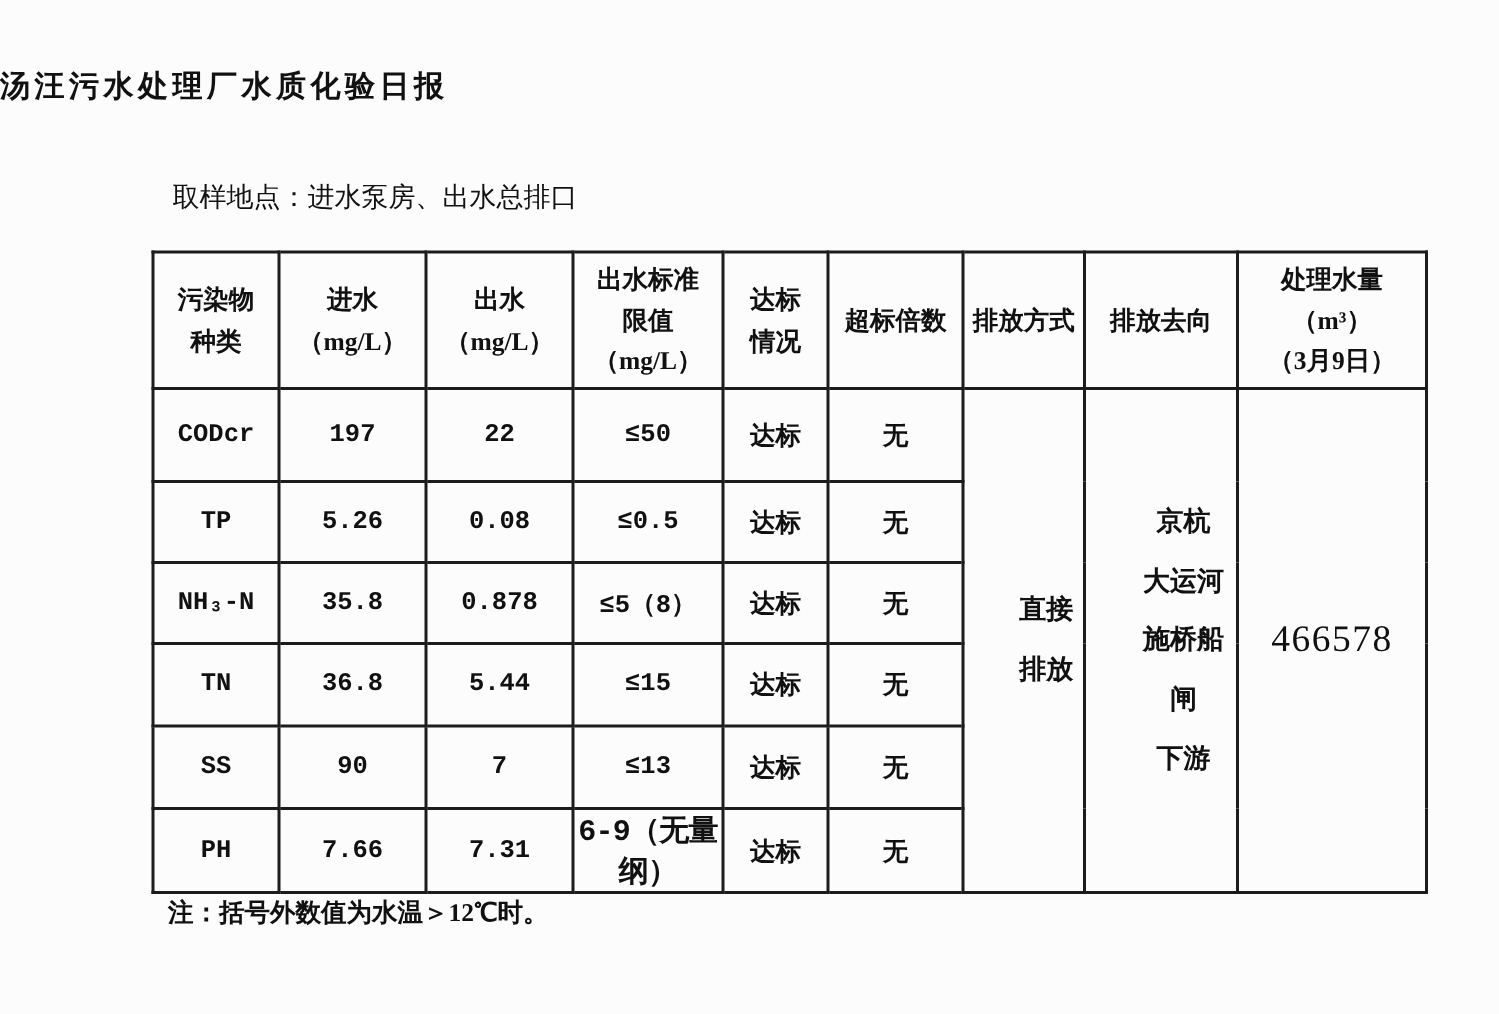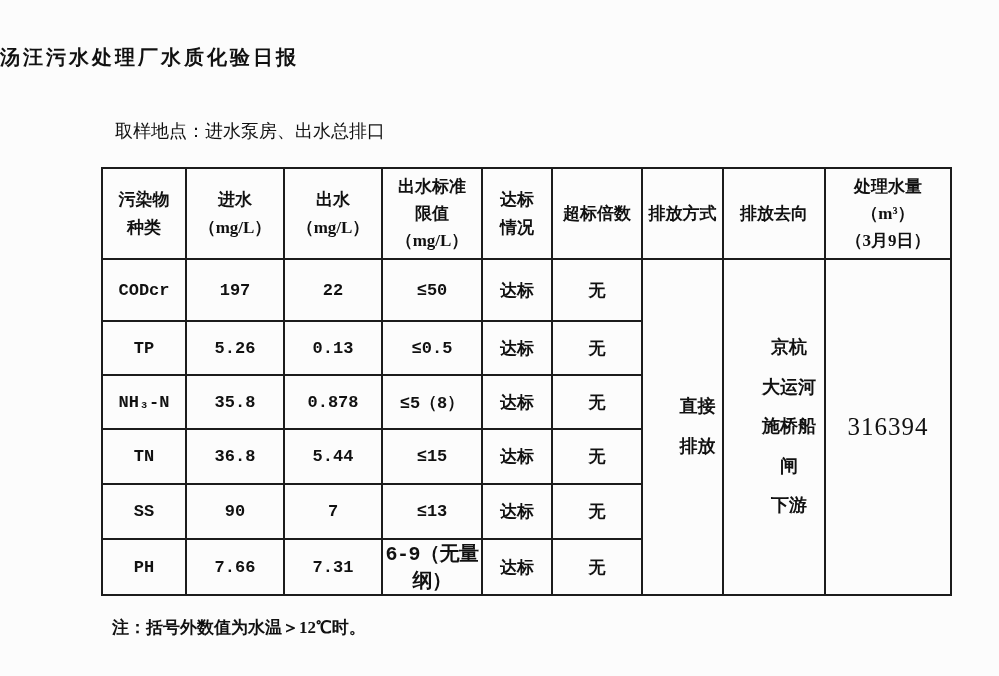--- a/index.html
+++ b/index.html
@@ -55,21 +55,21 @@
   td.c-merged {
     font-size:18px; font-weight:bold;
     white-space:pre-line; line-height:2.2;padding-left:30px;
   }
   td.c-volume {
     font-family:"Liberation Serif", serif;
     font-size:25px; font-weight:normal; letter-spacing:1px;
   }
 
   .note {
-    position:absolute; left:112px; top:616px;
+    position:absolute; left:112px; top:597px;
     font-weight:bold; font-size:17px;
     font-family:"Liberation Serif", serif;
   }
 </style>
 </head>
 <body>
 
 <div class="page">
 
   <div class="title">汤汪污水处理厂水质化验日报</div>
@@ -116,27 +116,27 @@
       <td class="c-latin">22</td>
       <td class="c-latin">≤50</td>
       <td class="c-cn">达标</td>
       <td class="c-cn">无</td>
       <td class="c-merged" rowspan="6">直接
 排放</td>
       <td class="c-merged" rowspan="6">京杭
 大运河
 施桥船闸
 下游</td>
-      <td class="c-volume" rowspan="6">316394</td>
+      <td class="c-volume" rowspan="6">466578</td>
     </tr>
 
     <tr style="height:54px">
       <td class="c-latin">TP</td>
       <td class="c-latin">5.26</td>
-      <td class="c-latin">0.13</td>
+      <td class="c-latin">0.08</td>
       <td class="c-latin">≤0.5</td>
       <td class="c-cn">达标</td>
       <td class="c-cn">无</td>
     </tr>
 
     <tr style="height:54px">
       <td class="c-latin">NH₃-N</td>
       <td class="c-latin">35.8</td>
       <td class="c-latin">0.878</td>
       <td class="c-latin">≤5（8）</td>

